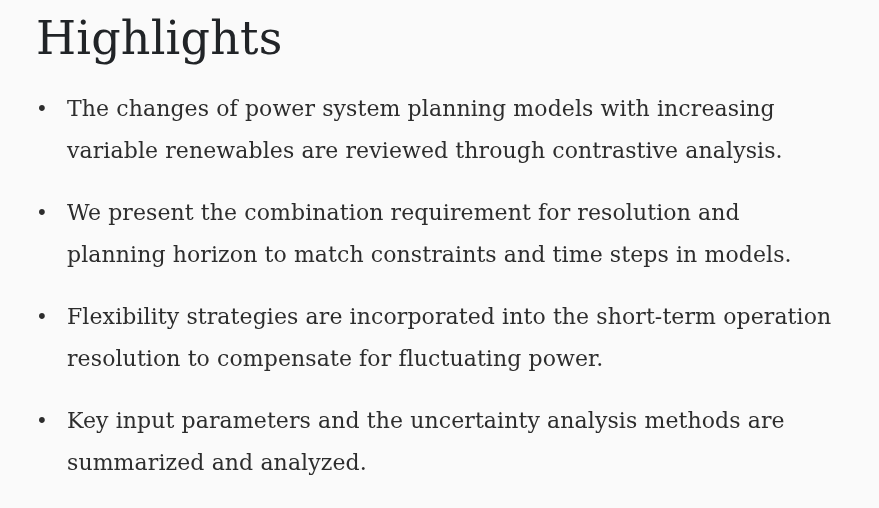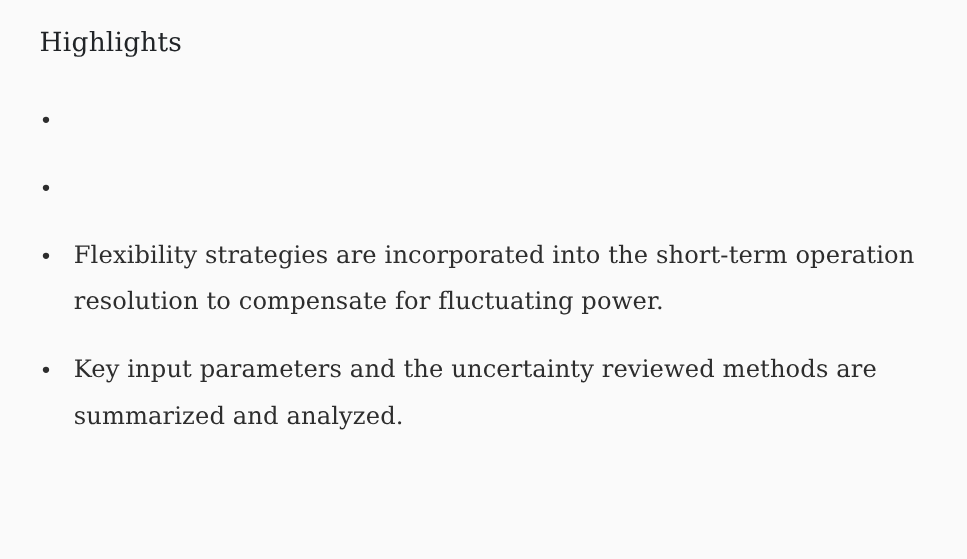--- a/index.html
+++ b/index.html
@@ -13,21 +13,21 @@
     font-family: "DejaVu Serif", "Liberation Serif", serif;
     overflow: hidden;
   }
   .highlights-section {
     box-sizing: border-box;
     width: 879px;
     height: 508px;
     padding: 18px 30px 0 36px;
   }
   .page-title {
-    font-size: 24px;
+    font-size: 46px;
     font-weight: 400;
     line-height: 40px;
     letter-spacing: 0.2px;
     color: #212427;
     margin: 0 0 30px 0;
   }
   ul.highlights-list {
     list-style: none;
     margin: 0;
     padding: 0;
@@ -57,28 +57,32 @@
 </style>
 </head>
 <body>
 
 <div class="highlights-section">
   <h1 class="page-title">Highlights</h1>
 
   <ul class="highlights-list">
     <li>
       <span class="bullet-glyph">•</span>
+      <span class="item-text">The changes of power system planning models with increasing
+variable renewables are reviewed through contrastive analysis.</span>
     </li>
     <li>
       <span class="bullet-glyph">•</span>
+      <span class="item-text">We present the combination requirement for resolution and
+planning horizon to match constraints and time steps in models.</span>
     </li>
     <li>
       <span class="bullet-glyph">•</span>
       <span class="item-text">Flexibility strategies are incorporated into the short-term operation
 resolution to compensate for fluctuating power.</span>
     </li>
     <li>
       <span class="bullet-glyph">•</span>
-      <span class="item-text">Key input parameters and the uncertainty reviewed methods are
+      <span class="item-text">Key input parameters and the uncertainty analysis methods are
 summarized and analyzed.</span>
     </li>
   </ul>
 </div>
 
 </body></html>

